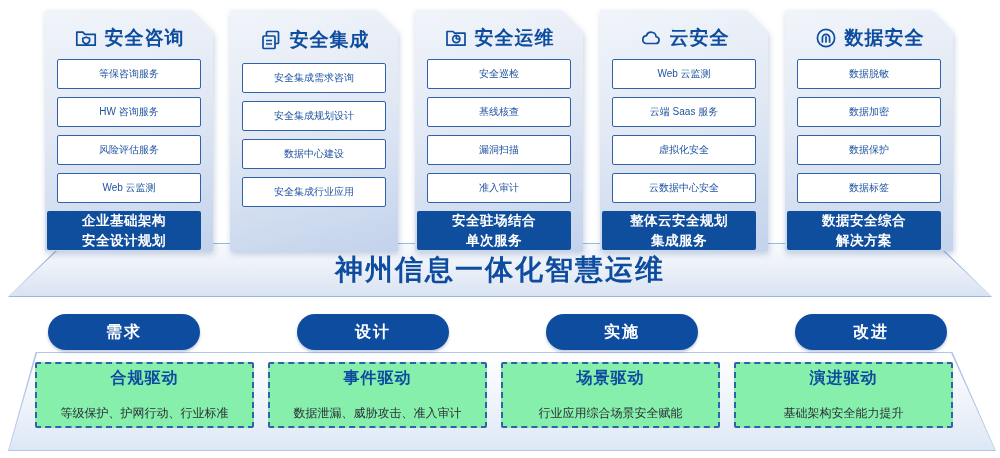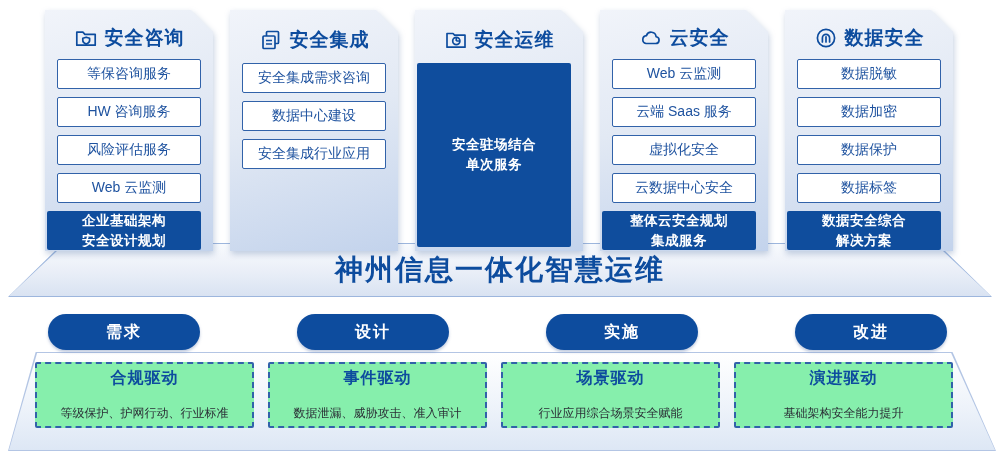--- a/index.html
+++ b/index.html
@@ -27,21 +27,21 @@
   .col-wrap{filter:drop-shadow(1px 3px 3px rgba(90,120,170,.35));}
   .col{width:168px;height:241px;display:flex;flex-direction:column;
     background:linear-gradient(165deg,#f1f4fa 0%,#e2e9f4 45%,#c3d3ec 100%);
     clip-path:polygon(0 0,calc(100% - 22px) 0,100% 22px,100% 100%,0 100%);}
   .col-head{margin-top:15px;height:30px;display:flex;align-items:center;justify-content:center;gap:7px;}
   .col-title{font-size:19px;font-weight:bold;color:#0d4c9e;letter-spacing:1px;}
   .col-icon{width:24px;height:24px;flex:0 0 auto;}
   .col-items{margin-top:8px;display:flex;flex-direction:column;gap:8px;padding:0 12px;}
   .item{height:28px;background:#fff;border:1px solid #3162a9;border-radius:2px;
     display:flex;align-items:center;justify-content:center;
-    font-size:14px;color:#1e529f;white-space:nowrap;}
+    font-size:10px;color:#1e529f;white-space:nowrap;}
   .col-footer{margin:8px 12px 4px 2px;flex:1;background:#0f4d9d;border-radius:2px;
     display:flex;flex-direction:column;align-items:center;justify-content:center;
     color:#fff;font-size:13.5px;font-weight:bold;line-height:1.45;letter-spacing:.5px;}
 
   
   .pills{position:absolute;left:48px;top:314px;width:899px;height:36px;
     display:flex;justify-content:space-between;z-index:2;text-align:right;}
   .pill{width:152px;height:36px;border-radius:18px;background:#0d4c9e;
     display:flex;align-items:center;justify-content:center;
     color:#fff;font-size:16px;font-weight:bold;letter-spacing:2px;
@@ -101,35 +101,42 @@
       <div class="col-head">
         <svg class="col-icon" viewBox="0 0 24 24" fill="none" stroke="#0d4c9e" stroke-width="1.7" stroke-linejoin="round">
           <rect x="7.5" y="3.5" width="12" height="12" rx="1"></rect>
           <rect x="4" y="8" width="12" height="12.5" rx="1" fill="#e9eef7"></rect>
           <path d="M7 12.5h6M7 16h6"></path>
         </svg>
         <span class="col-title">安全集成</span>
       </div>
       <div class="col-items">
         <div class="item">安全集成需求咨询</div>
+        <div class="item">安全集成规划设计</div>
         <div class="item">数据中心建设</div>
         <div class="item">安全集成行业应用</div>
       </div>
     </div>
       </div>
 
     <div class="col-wrap">
         <div class="col">
       <div class="col-head">
         <svg class="col-icon" viewBox="0 0 24 24" fill="none" stroke="#0d4c9e" stroke-width="1.7" stroke-linejoin="round">
           <path d="M3 5.5h6l1.6 1.7H21v12H3z"></path>
           <circle cx="12.3" cy="13" r="3.6"></circle>
           <path d="M12.3 13V9.4M12.3 13h3.6"></path>
         </svg>
         <span class="col-title">安全运维</span>
+      </div>
+      <div class="col-items">
+        <div class="item">安全巡检</div>
+        <div class="item">基线核查</div>
+        <div class="item">漏洞扫描</div>
+        <div class="item">准入审计</div>
       </div>
       <div class="col-footer">
         <div>安全驻场结合</div>
         <div>单次服务</div>
       </div>
     </div>
       </div>
 
     <div class="col-wrap">
         <div class="col">

